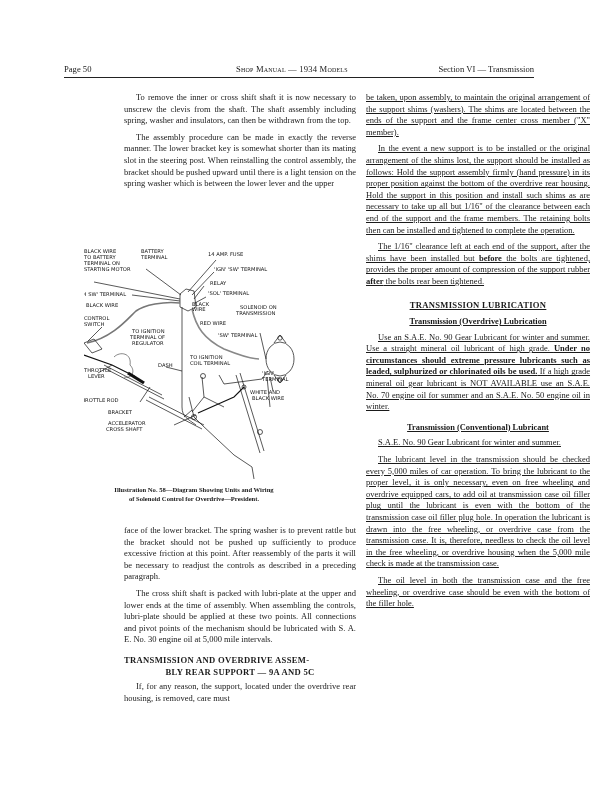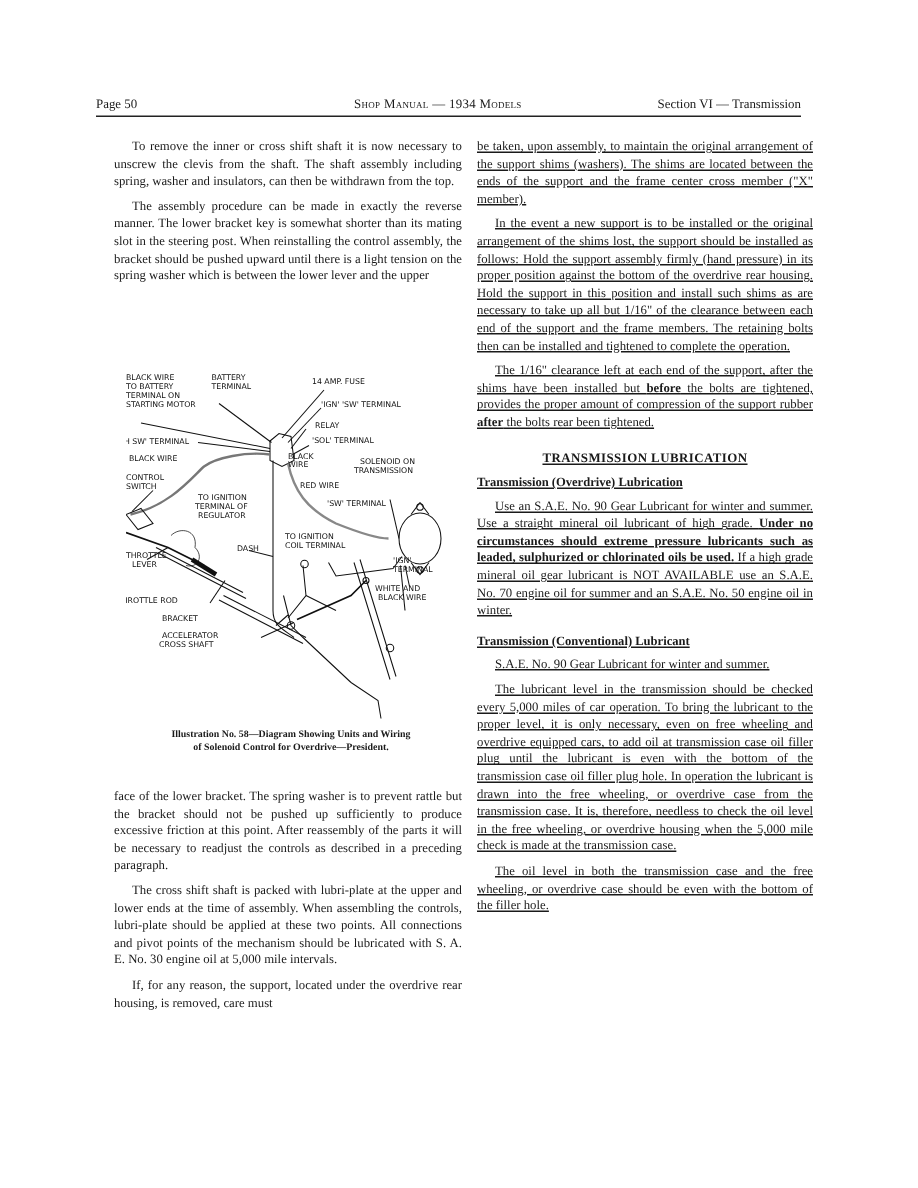--- a/index.html
+++ b/index.html
@@ -5,30 +5,30 @@
   html, body { margin: 0; padding: 0; background: #ffffff; }
   body { width: 612px; height: 792px; position: relative; overflow: hidden;
          font-family: "DejaVu Serif", "Liberation Serif", serif; color: #1a1a1a; }
   .header { position: absolute; left: 64px; top: 64px; width: 470px; height: 12px;
             font-size: 8.6px; font-family: "Liberation Serif", serif; }
   .header .left { position: absolute; left: 0; top: 0; }
   .header .mid { position: absolute; left: 172px; top: 0; font-variant: small-caps; letter-spacing: 0.2px; }
   .header .right { position: absolute; right: 0; top: 0; }
   .rule { position: absolute; left: 64px; top: 77px; width: 470px; height: 1.4px; background: #222; }
   .col { position: absolute; font-size: 8.5px; line-height: 11.6px; text-align: justify;
-         font-family: "Liberation Serif", serif; }
+         font-family: "Liberation Serif", serif; margin-left: 48px; }
   .col p { margin: 0 0 5px 0; text-indent: 12px; }
   .col p.noindent { text-indent: 0; }
   .left-top { left: 76px; top: 92px; width: 232px; }
   .left-bot { left: 76px; top: 525px; width: 232px; }
   .right-col { left: 318px; top: 92px; width: 224px; text-decoration: underline; }
   .bold { font-weight: bold; }
   h3.sec { margin: 8px 0 3px 0; font-size: 8.6px; font-weight: bold; text-align: center;
            letter-spacing: 0.3px; font-family: "Liberation Serif", serif; }
-  h4.sub { margin: 5px 0 4px 0; font-size: 8.4px; font-weight: bold; text-align: left;
+  h4.sub { margin: 5px 0 4px 0; font-size: 8.4px; font-weight: bold; text-align: center;
            font-family: "Liberation Serif", serif; }
   .figure { position: absolute; left: 84px; top: 247px; width: 230px; height: 235px; }
   .figure svg { width: 230px; height: 235px; }
   .fig-label { font-family: "DejaVu Sans", sans-serif; font-size: 5.2px; fill: #111; }
   .caption { position: absolute; left: 78px; top: 485px; width: 232px; text-align: center;
              font-size: 6.6px; line-height: 9px; font-weight: bold; font-family: "Liberation Serif", serif; }
 </style>
 </head>
 <body>
 
@@ -147,20 +147,24 @@
 </div>
 
 <div class="caption">
   <div>Illustration No. 58—Diagram Showing Units and Wiring</div>
   <div>of Solenoid Control for Overdrive—President.</div>
 </div>
 
 <div class="col left-bot">
   <p class="noindent">face of the lower bracket. The spring washer is to prevent rattle but the bracket should not be pushed up sufficiently to produce excessive friction at this point. After reassembly of the parts it will be necessary to readjust the controls as described in a preceding paragraph.</p>
   <p>The cross shift shaft is packed with lubri-plate at the upper and lower ends at the time of assembly. When assembling the controls, lubri-plate should be applied at these two points. All connections and pivot points of the mechanism should be lubricated with S. A. E. No. 30 engine oil at 5,000 mile intervals.</p>
+  <h3 class="sec" style="margin-top:9px;">
+    <span style="display:block;text-align:left;">TRANSMISSION AND OVERDRIVE ASSEM-</span>
+    <span style="display:block;text-align:center;">BLY REAR SUPPORT — 9A AND 5C</span>
+  </h3>
   <p>If, for any reason, the support, located under the overdrive rear housing, is removed, care must</p>
 </div>
 
 <div class="col right-col">
   <p class="noindent">be taken, upon assembly, to maintain the original arrangement of the support shims (washers). The shims are located between the ends of the support and the frame center cross member ("X" member).</p>
   <p>In the event a new support is to be installed or the original arrangement of the shims lost, the support should be installed as follows: Hold the support assembly firmly (hand pressure) in its proper position against the bottom of the overdrive rear housing. Hold the support in this position and install such shims as are necessary to take up all but 1/16" of the clearance between each end of the support and the frame members. The retaining bolts then can be installed and tightened to complete the operation.</p>
   <p>
     <span>The 1/16" clearance left at each end of the support, after the shims have been installed but </span><span class="bold">before</span><span> the bolts are tightened, provides the proper amount of compression of the support rubber </span><span class="bold">after</span><span> the bolts rear been tightened.</span>
   </p>
   <h3 class="sec" style="margin-top:12px;">TRANSMISSION LUBRICATION</h3>

